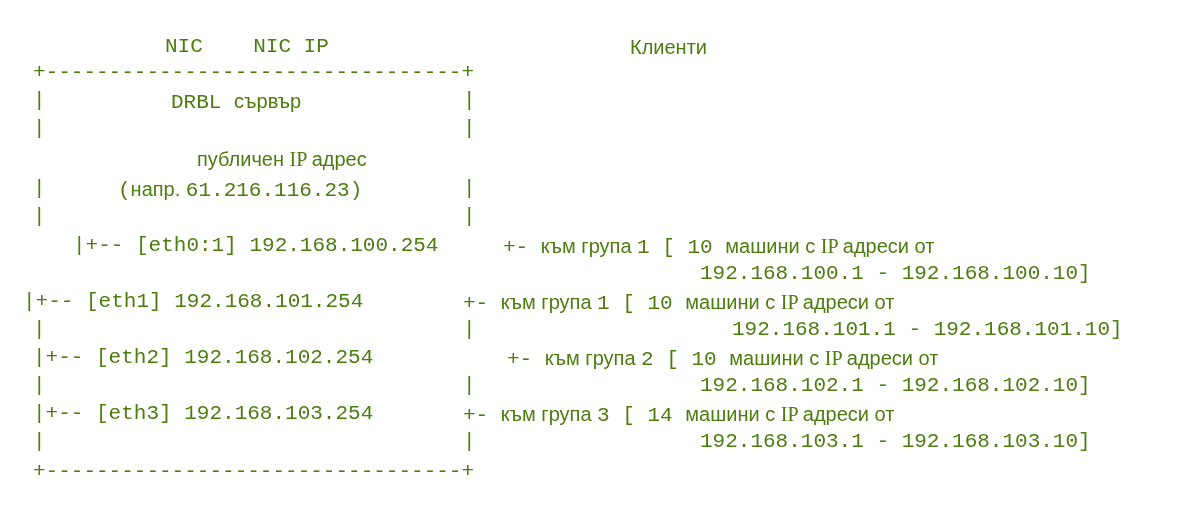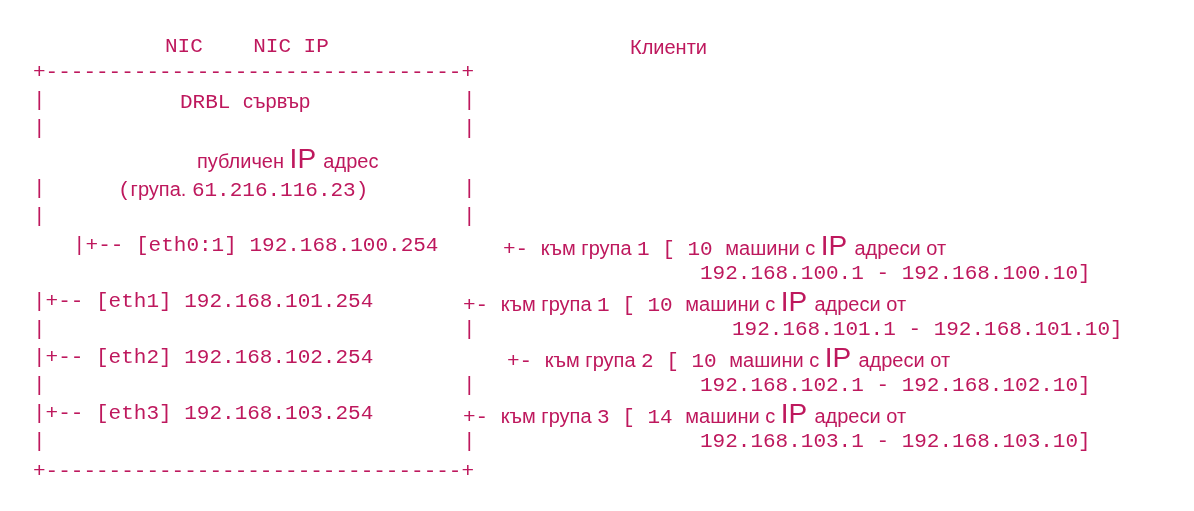--- a/index.html
+++ b/index.html
@@ -2,63 +2,63 @@
 <html><head>
 <meta charset="utf-8">
 <style>
   html,body{margin:0;padding:0;background:#ffffff;}
   body{width:1194px;height:511px;overflow:hidden;}
   #canvas{position:relative;width:1194px;height:511px;background:#ffffff;color:#1f1f1f;}
   .line{position:absolute;left:0;width:100%;height:26px;}
   .seg{position:absolute;top:0;white-space:pre;}
   .f-m{font-family:"Liberation Mono","DejaVu Sans Mono",monospace;font-size:21px;line-height:26px;}
   .f-s{font-family:"Liberation Sans","DejaVu Sans",sans-serif;font-size:20px;line-height:26px;}
-  .f-sr{font-family:Liberation Sans, sans-serif;font-size:28px;line-height:26px;}
+  .f-sr{font-family:Liberation Serif, serif;font-size:20px;line-height:26px;}
 </style>
 </head>
 <body>
 
-<div id="canvas" style="color: #be185d; background: rgb(255, 255, 255);">
+<div id="canvas" style="color: #4d7c0f; background: rgb(255, 255, 255);">
     <div class="line" style="top: 34px;">
       <span class="seg" style="left: 165px;"><span class="f-m">NIC    NIC IP</span></span>
       <span class="seg" style="left: 630px;"><span class="f-s">Клиенти</span></span>
     </div>
     <div class="line" style="top: 60px;">
       <span class="seg" style="left: 33px;"><span class="f-m">+---------------------------------+</span></span>
     </div>
     <div class="line" style="top: 88px;">
       <span class="seg" style="left: 33px;"><span class="f-m">|</span></span>
-      <span class="seg" style="left: 180px;"><span class="f-m">DRBL </span><span class="f-s">сървър</span></span>
+      <span class="seg" style="left: 171px;"><span class="f-m">DRBL </span><span class="f-s">сървър</span></span>
       <span class="seg" style="left: 463px;"><span class="f-m">|</span></span>
     </div>
     <div class="line" style="top: 116px;">
       <span class="seg" style="left: 33px;"><span class="f-m">|</span></span>
       <span class="seg" style="left: 463px;"><span class="f-m">|</span></span>
     </div>
     <div class="line" style="top: 146px;">
       <span class="seg" style="left: 197px;"><span class="f-s">публичен </span><span class="f-sr">IP </span><span class="f-s">адрес</span></span>
     </div>
     <div class="line" style="top: 176px;">
       <span class="seg" style="left: 33px;"><span class="f-m">|</span></span>
-      <span class="seg" style="left: 118px;"><span class="f-m">(</span><span class="f-s">група. </span><span class="f-m">61.216.116.23)</span></span>
+      <span class="seg" style="left: 118px;"><span class="f-m">(</span><span class="f-s">напр. </span><span class="f-m">61.216.116.23)</span></span>
       <span class="seg" style="left: 463px;"><span class="f-m">|</span></span>
     </div>
     <div class="line" style="top: 204px;">
       <span class="seg" style="left: 33px;"><span class="f-m">|</span></span>
       <span class="seg" style="left: 463px;"><span class="f-m">|</span></span>
     </div>
     <div class="line" style="top: 233px; margin-left: 40px;">
       <span class="seg" style="left: 33px;"><span class="f-m">|+-- [eth0:1] 192.168.100.254</span></span>
       <span class="seg" style="left: 463px;"><span class="f-m">+- </span><span class="f-s">към група </span><span class="f-m">1 [ 10 </span><span class="f-s">машини с </span><span class="f-sr">IP </span><span class="f-s">адреси от</span></span>
     </div>
     <div class="line" style="top: 261px;">
       <span class="seg" style="left: 700px;"><span class="f-m">192.168.100.1 - 192.168.100.10]</span></span>
     </div>
     <div class="line" style="top: 289px;">
-      <span class="seg" style="left: 33px;"><span class="f-m">|+-- [eth1] 192.168.101.254</span></span>
+      <span class="seg" style="left: 23px;"><span class="f-m">|+-- [eth1] 192.168.101.254</span></span>
       <span class="seg" style="left: 463px;"><span class="f-m">+- </span><span class="f-s">към група </span><span class="f-m">1 [ 10 </span><span class="f-s">машини с </span><span class="f-sr">IP </span><span class="f-s">адреси от</span></span>
     </div>
     <div class="line" style="top: 317px;">
       <span class="seg" style="left: 33px;"><span class="f-m">|</span></span>
       <span class="seg" style="left: 463px;"><span class="f-m">|</span></span>
       <span class="seg" style="left: 732px;"><span class="f-m">192.168.101.1 - 192.168.101.10]</span></span>
     </div>
     <div class="line" style="top: 345px;">
       <span class="seg" style="left: 33px;"><span class="f-m">|+-- [eth2] 192.168.102.254</span></span>
       <span class="seg" style="left: 463px; margin-left: 44px;"><span class="f-m">+- </span><span class="f-s">към група </span><span class="f-m">2 [ 10 </span><span class="f-s">машини с </span><span class="f-sr">IP </span><span class="f-s">адреси от</span></span>

